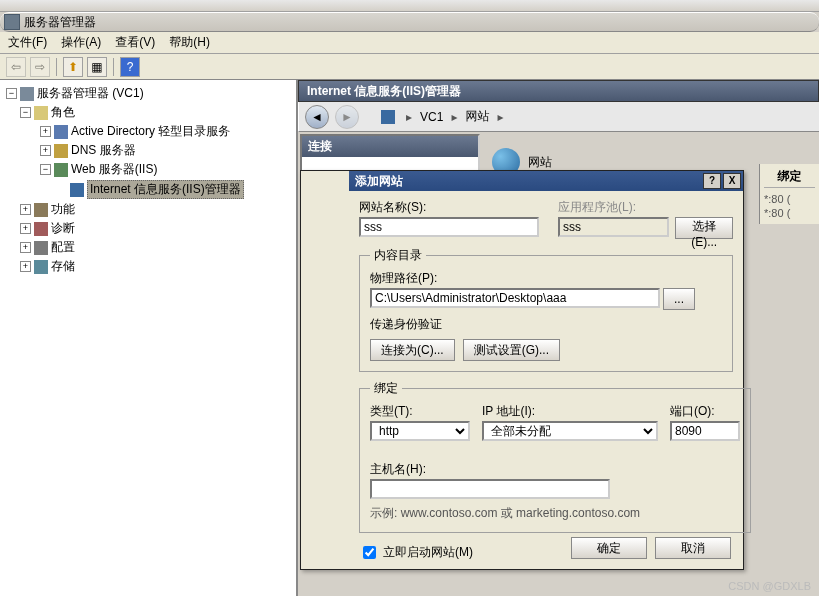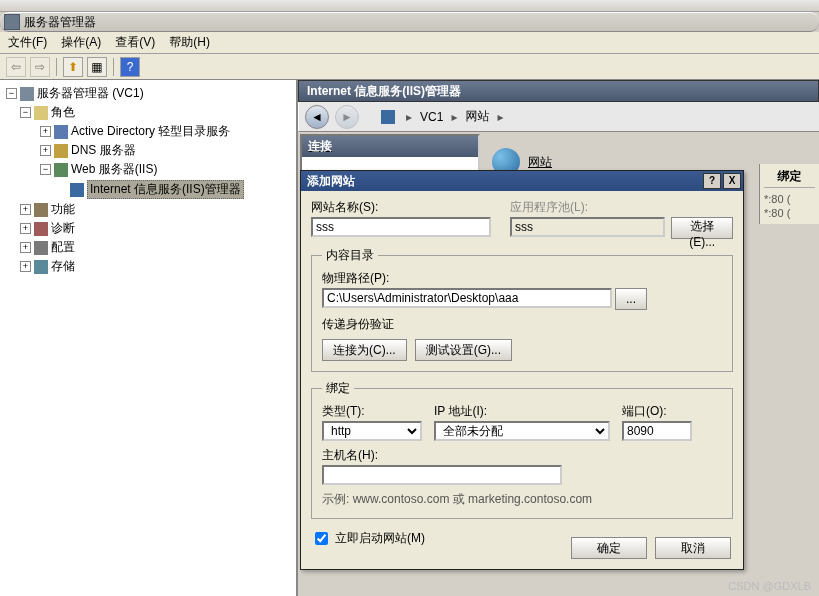--- a/index.html
+++ b/index.html
@@ -31,30 +31,30 @@
 .i-store{background:#5a8a9a;}
 .tree li.sel span.lbl{background:#aca899;border:1px dotted #666;padding:0 2px;}
 .ind1{padding-left:20px!important;}
 .ind2{padding-left:40px!important;}
 .ind3{padding-left:56px!important;}
 .rightpane{flex:1;background:#d4d0c8;position:relative;}
 .iis-title{background:linear-gradient(#6a7890,#4a5870);color:#fff;height:22px;display:flex;align-items:center;padding-left:8px;font-weight:bold;border:1px solid #333;}
 .iis-toolbar{height:30px;background:#e8e8e8;border-left:1px solid #fff;border-bottom:1px solid #888;display:flex;align-items:center;padding-left:6px;gap:6px;}
 .navbtn{width:24px;height:24px;border:1px solid #888;border-radius:12px;background:linear-gradient(#e0e8f0,#a0b0c8);display:flex;align-items:center;justify-content:center;}
 .crumbsep{color:#555;margin:0 2px;}
-.iis-body{display:flex;height:60px;text-decoration:underline;}
+.iis-body{display:flex;height:60px;}
 .conn-pane{width:180px;border:2px inset #ccc;margin:2px;background:#fff;}
 .conn-hdr{background:linear-gradient(#6a7890,#4a5870);color:#fff;padding:2px 6px;font-weight:bold;}
 .site-hdr{flex:1;padding:6px 10px;display:flex;align-items:center;gap:8px;font-size:18px;}
 .site-hdr .gicon{width:28px;height:28px;background:radial-gradient(circle at 30% 30%,#7ac0e8,#2a6aa0);border-radius:14px;}
 .right-col{position:absolute;right:0;top:84px;width:60px;background:#ece9d8;border-left:1px solid #888;padding:4px;}
 .right-col .hdr{font-weight:bold;border-bottom:1px solid #aaa;padding-bottom:2px;margin-bottom:4px;text-align:center;}
 .right-col .row{font-size:11px;padding:1px 0;color:#555;}
 
-.dialog{position:absolute;left:300px;top:170px;width:444px;height:400px;background:#ece9d8;border:1px solid #222;box-shadow:2px 2px 4px rgba(0,0,0,.3);}
+.dialog{position:absolute;left:300px;top:170px;width:444px;height:400px;background:#ece9d8;border:1px solid #222;box-shadow:2px 2px 4px rgba(0,0,0,.3);padding-left:48px;}
 .dlg-title{height:20px;background:linear-gradient(#3a5a90,#2a4a80);color:#fff;display:flex;align-items:center;padding-left:6px;font-weight:bold;}
 .dlg-title .btns{margin-left:auto;display:flex;}
 .dlg-title .wbtn{width:18px;height:16px;background:#d4d0c8;border:1px solid #333;margin-right:2px;text-align:center;line-height:13px;color:#000;font-size:10px;font-weight:bold;}
 .dlg-body{padding:8px 10px;}
 .row2{display:flex;gap:19px;margin-bottom:2px;}
 .row2 .col{flex:1;}
 .lbl-s{display:block;margin-bottom:1px;}
 .tfield{width:100%;height:20px;border:2px inset #ccc;padding:0 3px;background:#fff;}
 .tfield.ro{background:#ece9d8;}
 .btn{height:22px;border:1px solid #888;background:linear-gradient(#fff,#d8d4cc);padding:0 10px;cursor:pointer;min-width:24px;}
@@ -234,21 +234,21 @@
         </div>
         <div class="bind-col-ip">
           <span class="lbl-s">IP 地址(I):</span>
           <select class="tfield"><option>全部未分配</option></select>
         </div>
         <div class="bind-col-port">
           <span class="lbl-s">端口(O):</span>
           <input class="tfield" value="8090" style="">
         </div>
       </div>
-      <div style="margin-top:6px;">
+      <div style="margin-top:20px;">
         <span class="lbl-s">主机名(H):</span>
         <input class="tfield" style="width: 240px;" value="">
       </div>
       <div class="example">示例: www.contoso.com 或 marketing.contoso.com</div>
     </fieldset>
 
     <div class="chk-row">
       <input type="checkbox" checked="" style="">
       <span>立即启动网站(M)</span>
     </div>

